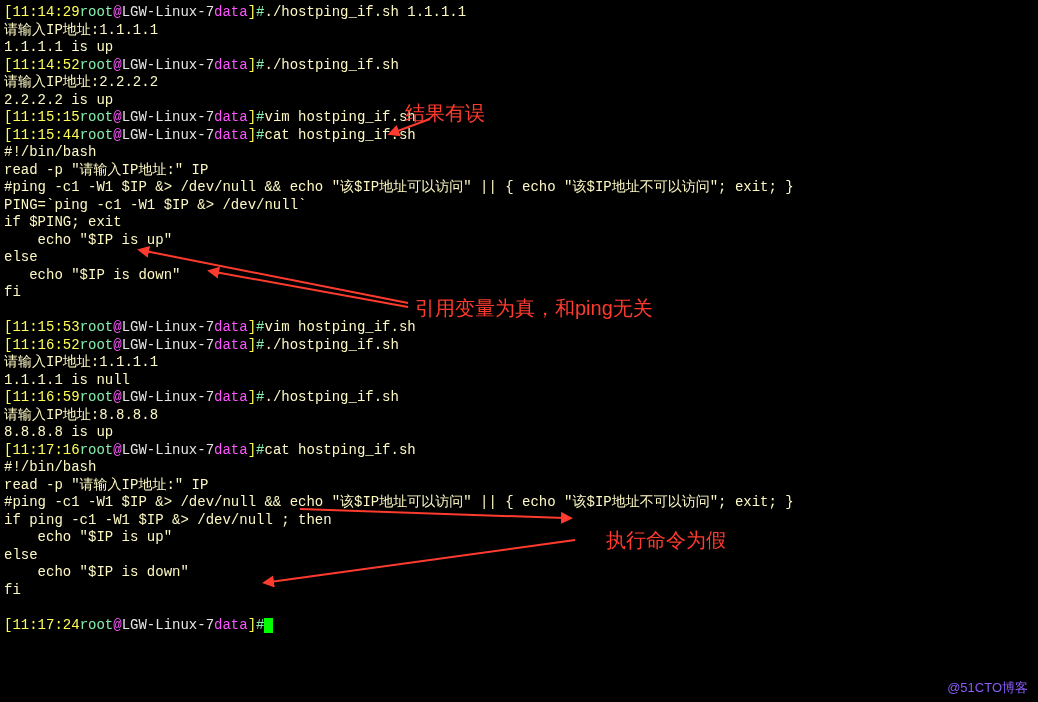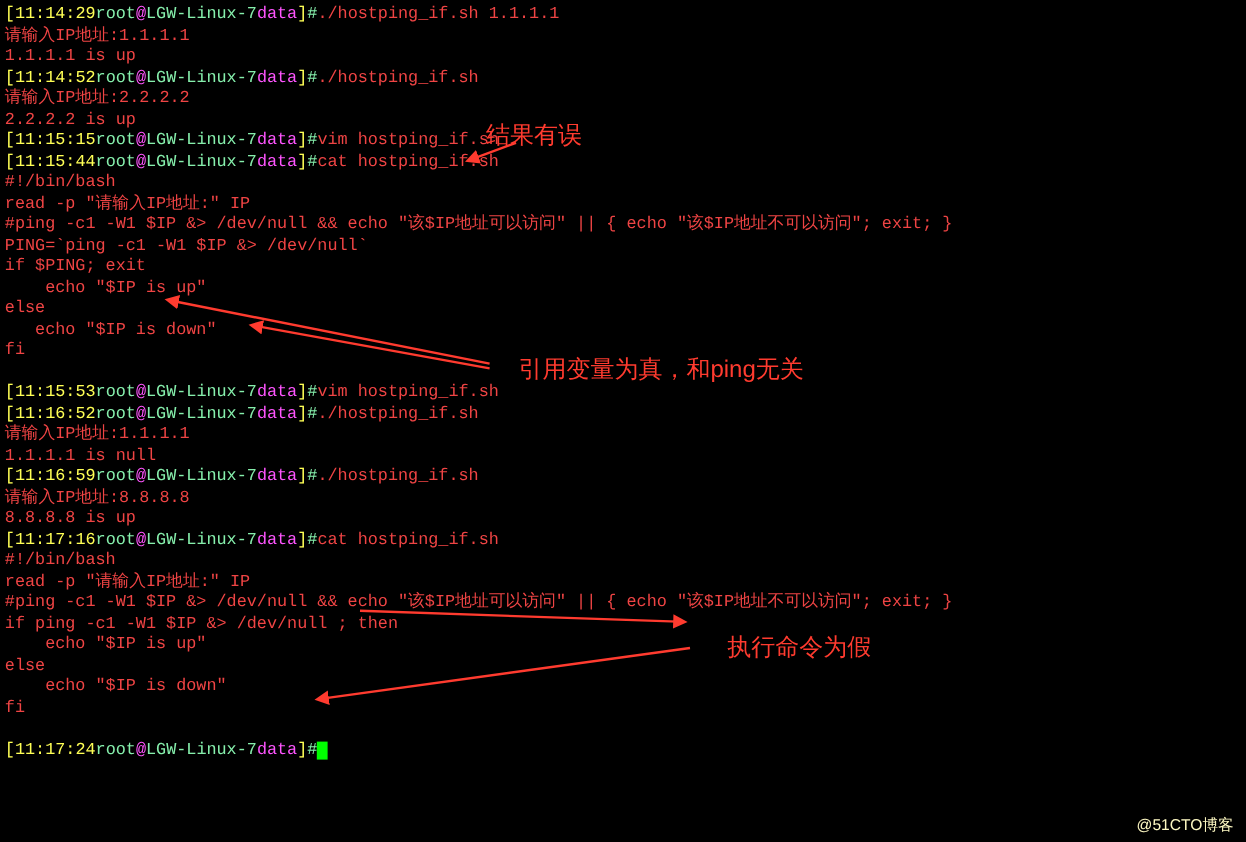--- a/index.html
+++ b/index.html
@@ -13,36 +13,36 @@
     width: 1038px;
     height: 702px;
     box-sizing: border-box;
     position: relative;
     overflow: hidden;
   }
   .line { white-space: pre; }
   .y { color: #ffff55; }
   .r { color: #86efac; }
   .m { color: #ff55ff; }
-  .c { color: #86efac; }
-  .w { color: #ef4444; }
+  .c { color: #e5e5e5; }
+  .w { color: #fef9c3; }
   .annot { color: #ff3b2f; font-family: "Microsoft YaHei", sans-serif; font-size: 20px; position: absolute; }
   .cursor {
     display: inline-block;
     width: 9px;
     height: 15px;
     background: #00ff00;
     vertical-align: text-bottom;
   }
   svg.arrow { position: absolute; pointer-events: none; }
   .watermark {
     position: absolute;
     right: 10px;
     bottom: 6px;
-    color: #fef9c3;
+    color: #8b5cf6;
     font-size: 13px;
     font-family: "Microsoft YaHei", sans-serif;
     text-align: center;
   }
 </style>
 </head>
 <body>
 
 <div class="line"><span class="y">[</span><span class="y">11:14:29</span><span class="r">root</span><span class="m">@</span><span class="c">LGW-Linux-7</span><span class="m">data</span><span class="y">]</span><span class="r">#</span><span class="w">./hostping_if.sh 1.1.1.1</span></div>
 <div class="line w"><span>请输入IP地址:</span><span>1.1.1.1</span></div>
@@ -85,21 +85,21 @@
 <div class="line w">    echo "$IP is up"</div>
 <div class="line w">else</div>
 <div class="line w">    echo "$IP is down"</div>
 <div class="line w">fi</div>
 
 <div class="line">&nbsp;</div>
 
 <div class="line"><span class="y">[</span><span class="y">11:17:24</span><span class="r">root</span><span class="m">@</span><span class="c">LGW-Linux-7</span><span class="m">data</span><span class="y">]</span><span class="r">#</span><span class="cursor"></span></div>
 
 <div class="annot" style="left:405px; top:101px;">结果有误</div>
-<div class="annot" style="left:415px; top:296px;margin-left:17px;">引用变量为真，和ping无关</div>
+<div class="annot" style="left:415px; top:296px;">引用变量为真，和ping无关</div>
 <div class="annot" style="left:606px; top:528px;">执行命令为假</div>
 
 <svg class="arrow" style="left:0;top:0;" width="1038" height="702">
   <defs>
     <marker id="ah" markerWidth="10" markerHeight="10" refX="2" refY="3" orient="auto">
       <path d="M0,0 L6,3 L0,6 Z" fill="#ff3b2f"></path>
     </marker>
   </defs>
 
   <line x1="430" y1="119" x2="395" y2="132" stroke="#ff3b2f" stroke-width="2" marker-end="url(#ah)"></line>

